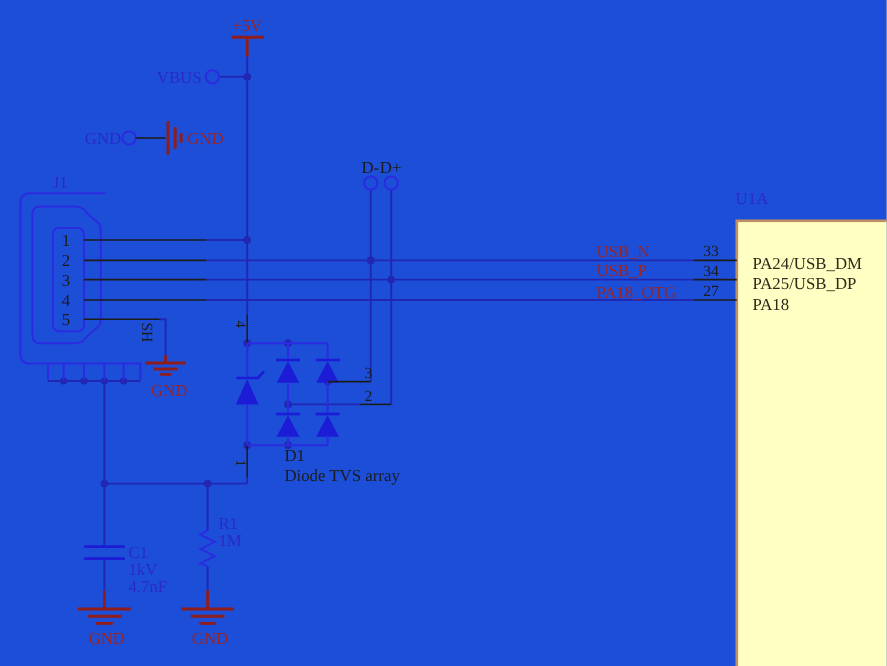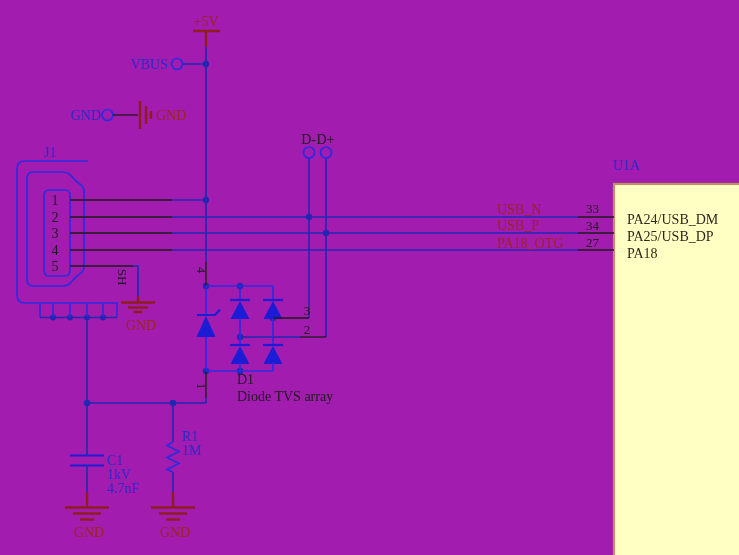--- a/index.html
+++ b/index.html
@@ -1,17 +1,17 @@
 <!DOCTYPE html>
 <html><head>
 <meta charset="utf-8">
 <style>
   html,body{margin:0;padding:0;background:#fcf7ea;}
   .canvas{
-    position:relative;width:739px;height:555px;background:#a21caf;
+    position:relative;width:739px;height:555px;background:#1d4ed8;
     font-family:"Liberation Serif",serif;overflow:hidden;
   }
   svg{position:absolute;left:0;top:0;}
   svg text{font-family:"Liberation Serif",serif;font-size:14px;}
   .w{stroke:#2127b3;stroke-width:1.6;fill:none;}
   .pin{stroke:#1c1c1c;stroke-width:1.3;fill:none;}
   .comp{stroke:#2b2bdf;stroke-width:1.7;fill:none;}
   .bar{stroke:#1c1cd6;stroke-width:2.2;fill:none;}
   .dio{fill:#1c1cd6;stroke:none;}
   .pwr{stroke:#8e1d1c;stroke-width:2.4;fill:none;}

